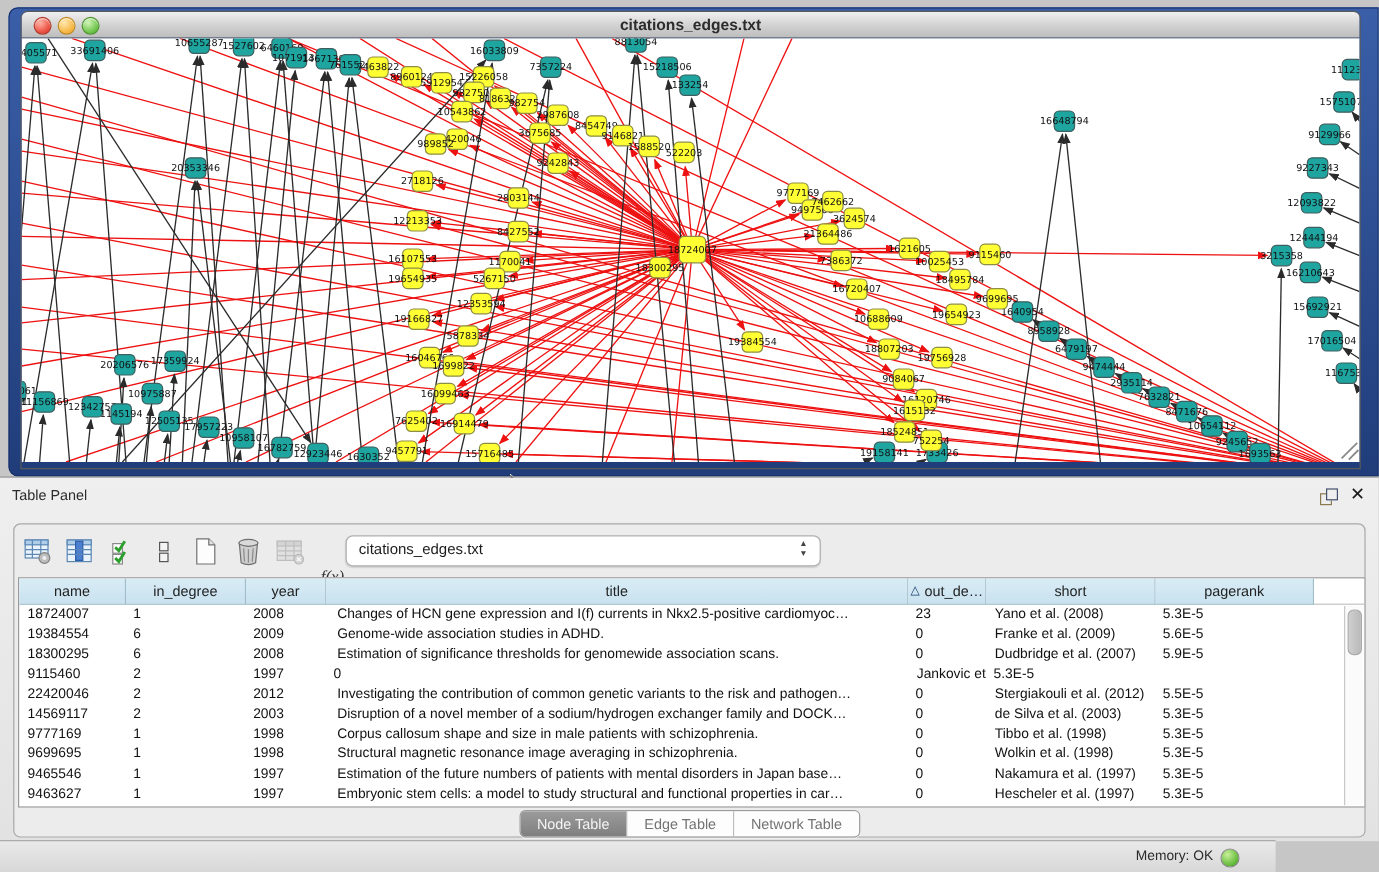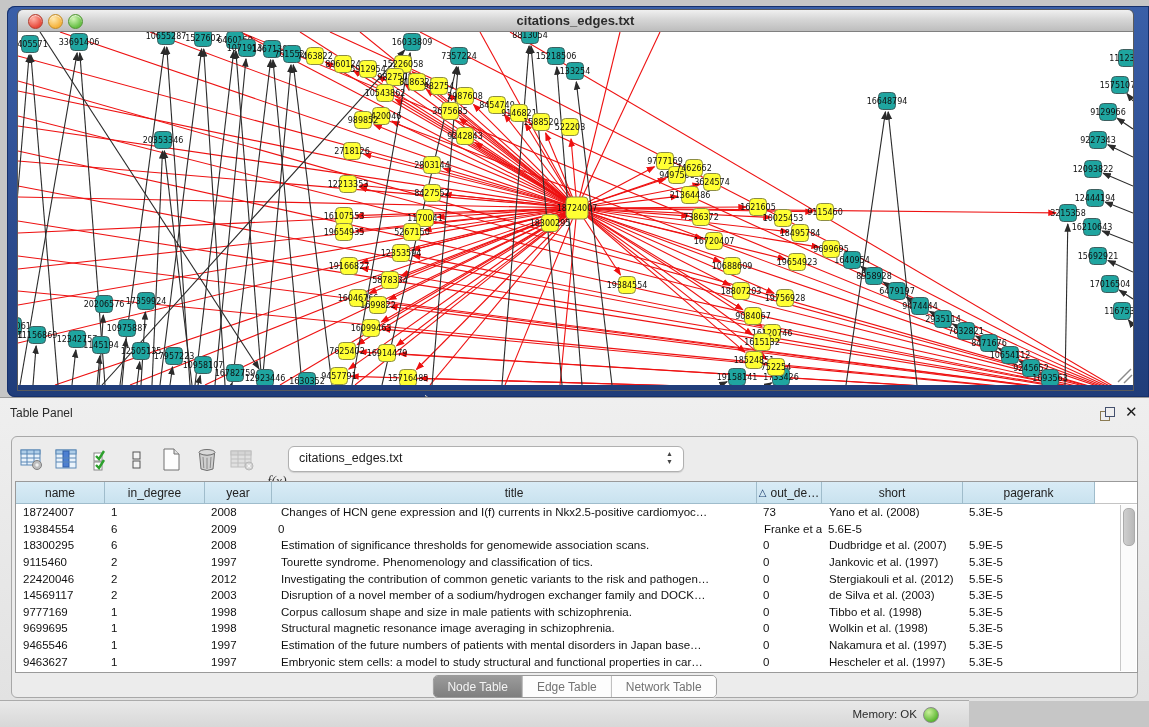--- a/index.html
+++ b/index.html
@@ -55,21 +55,21 @@
   #vthumb{position:absolute;left:2px;top:3px;width:10px;height:36px;border-radius:5px;
     background:linear-gradient(90deg,#cfcfcf,#b9b9b9);border:1px solid #ababab;}
   
   #tabs{position:absolute;left:50%;transform:translateX(-50%);top:238px;display:flex;height:21px;
     border:1px solid #9b9b9b;border-radius:5px;overflow:hidden;box-shadow:0 1px 0 rgba(255,255,255,.6);}
   .tab{padding:0 14px;display:flex;align-items:center;font-size:12px;background:#fdfdfd;color:#737373;
     border-right:1px solid #b5b5b5;cursor:pointer;}
   .tab:last-child{border-right:none;}
   .tab.sel{background:linear-gradient(180deg,#9b9b9b,#7f7f7f);color:#f4f4f4;}
   
-  #statusbar{position:absolute;left:0;top:700px;width:969px;height:27px;
+  #statusbar{position:absolute;left:0;top:700px;width:1063px;height:27px;
     background:linear-gradient(180deg,#e9e9e9,#d7d7d7);border-top:1px solid #ababab;}
   #mem-label{position:absolute;right:52px;top:7px;font-size:11.5px;color:#2b2b2b;}
   #mem-dot{position:absolute;right:30px;top:6px;width:14px;height:14px;border-radius:50%;
     background:radial-gradient(circle at 35% 30%,#c9f09a,#57b42e 75%);border:1px solid #8a8a8a;}
   
   #cursor{position:absolute;left:425px;top:395px;}
 </style>
 </head>
 <body>
 
@@ -808,49 +808,49 @@
           <div class="hdr-cell">short</div>
           <div class="hdr-cell">pagerank</div>
           <div class="hdr-cell pad"></div>
         </div>
       <div id="rows">
           <div class="row">
             <div class="c0">18724007</div>
             <div class="c1">1</div>
             <div class="c2">2008</div>
             <div class="c3">Changes of HCN gene expression and I(f) currents in Nkx2.5-positive cardiomyoc…</div>
-            <div class="c4">73</div>
+            <div class="c4">23</div>
             <div class="c5">Yano et al. (2008)</div>
             <div class="c6">5.3E-5</div>
             <div></div>
           </div>
           <div class="row">
             <div class="c0">19384554</div>
             <div class="c1">6</div>
             <div class="c2">2009</div>
+            <div class="c3">Genome-wide association studies in ADHD.</div>
             <div class="c4">0</div>
             <div class="c5">Franke et al. (2009)</div>
             <div class="c6">5.6E-5</div>
             <div></div>
           </div>
           <div class="row">
             <div class="c0">18300295</div>
             <div class="c1">6</div>
             <div class="c2">2008</div>
             <div class="c3">Estimation of significance thresholds for genomewide association scans.</div>
             <div class="c4">0</div>
             <div class="c5">Dudbridge et al. (2007)</div>
             <div class="c6">5.9E-5</div>
             <div></div>
           </div>
           <div class="row">
             <div class="c0">9115460</div>
             <div class="c1">2</div>
             <div class="c2">1997</div>
-            <div class="c3">Tourette syndrome. Phenomenology and classification of tics.</div>
             <div class="c4">0</div>
             <div class="c5">Jankovic et al. (1997)</div>
             <div class="c6">5.3E-5</div>
             <div></div>
           </div>
           <div class="row">
             <div class="c0">22420046</div>
             <div class="c1">2</div>
             <div class="c2">2012</div>
             <div class="c3">Investigating the contribution of common genetic variants to the risk and pathogen…</div>

